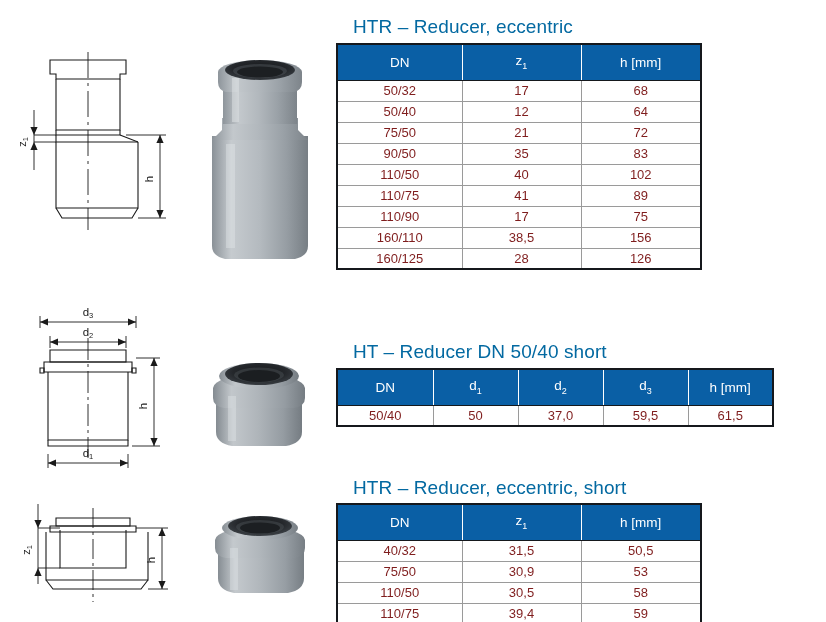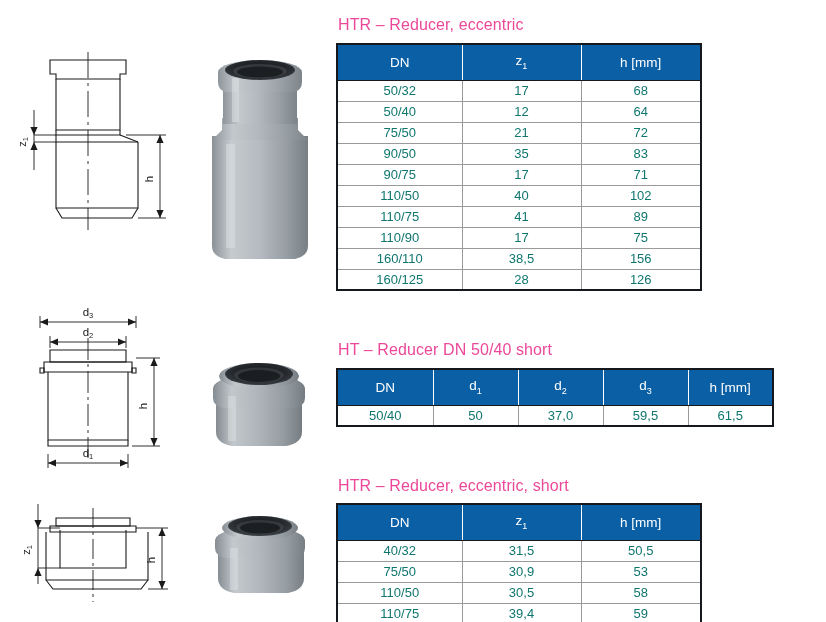--- a/index.html
+++ b/index.html
@@ -10,25 +10,26 @@
     font-family: "Liberation Sans", sans-serif;
     overflow: hidden;
   }
   .page { position: relative; width: 826px; height: 622px; background:#fff; }
 
   
   .section { position: absolute; }
 
   
   .sec-title {
-    color: #ec4899;
-    font-size: 16px;
+    color: #0369a1;
+    font-size: 19px;
     font-weight: 400;
     letter-spacing: 0.1px;
     white-space: nowrap;
+    margin-left: 15px;
   }
 
   
   table.spec {
     border-collapse: collapse;
     border: 2.5px solid #15181c;
     background: #fff;
     table-layout: fixed;
   }
   table.spec th {
@@ -37,21 +38,21 @@
     font-size: 13.5px;
     font-weight: 400;
     text-align: center;
     height: 36px;
     border-right: 1px solid #ffffff;
     border-bottom: 1.5px solid #15181c;
     padding: 0 2px;
   }
   table.spec th:last-child { border-right: none; margin-left: 36px; }
   table.spec td {
-    color: #0f766e;
+    color: #7f1d1d;
     font-size: 13px;
     text-align: center;
     height: 21px;
     border-right: 1px solid #9a9a9a;
     border-bottom: 1px solid #9a9a9a;
     padding: 0 2px;
     background: #fff;
   }
   table.spec td:last-child { border-right: none; }
   table.spec tr:last-child td { border-bottom: none; }
@@ -186,25 +187,20 @@
             <td>75/50</td>
             <td>21</td>
             <td>72</td>
           </tr>
           <tr>
             <td>90/50</td>
             <td>35</td>
             <td>83</td>
           </tr>
           <tr>
-            <td>90/75</td>
-            <td>17</td>
-            <td>71</td>
-          </tr>
-          <tr>
             <td>110/50</td>
             <td>40</td>
             <td>102</td>
           </tr>
           <tr>
             <td>110/75</td>
             <td>41</td>
             <td>89</td>
           </tr>
           <tr>

